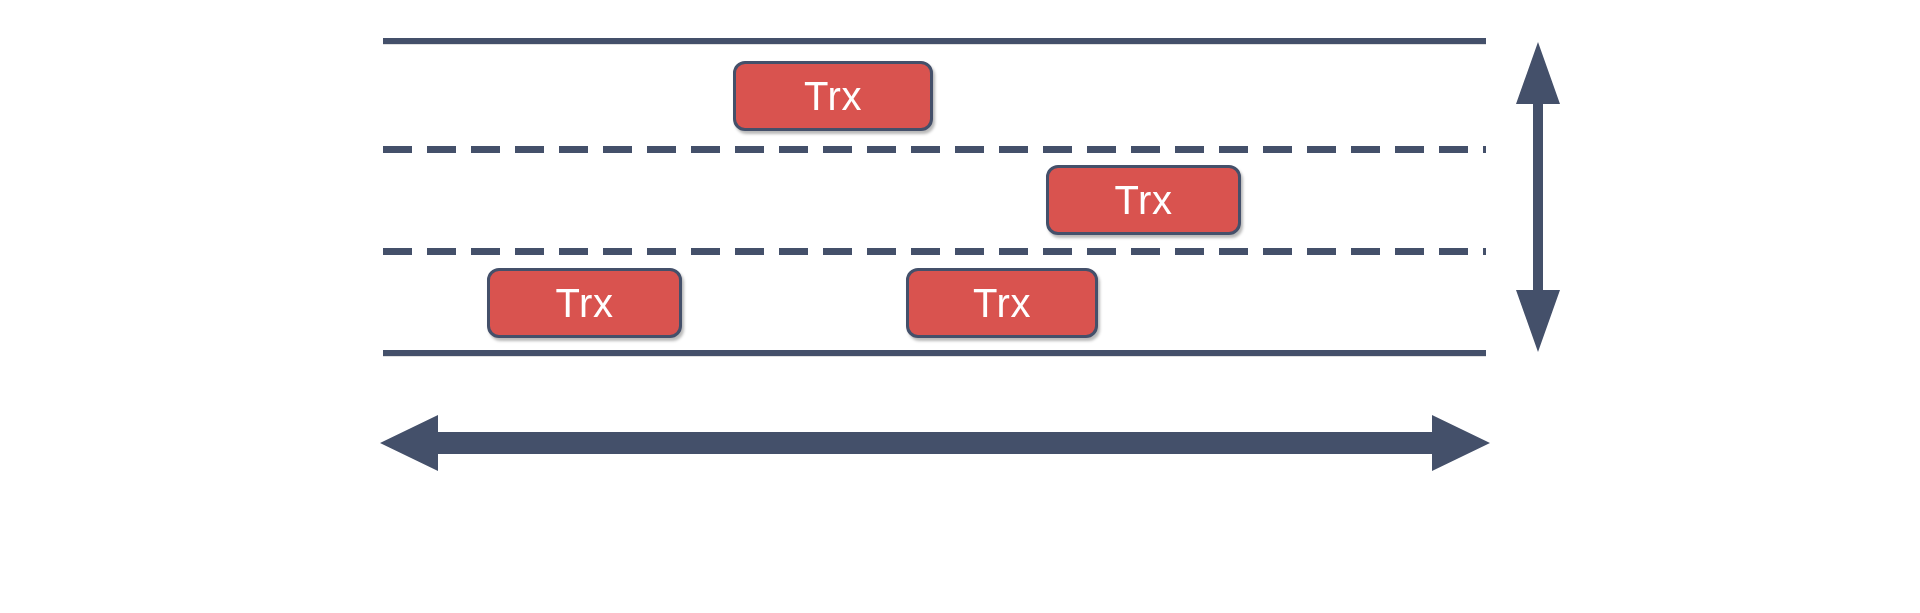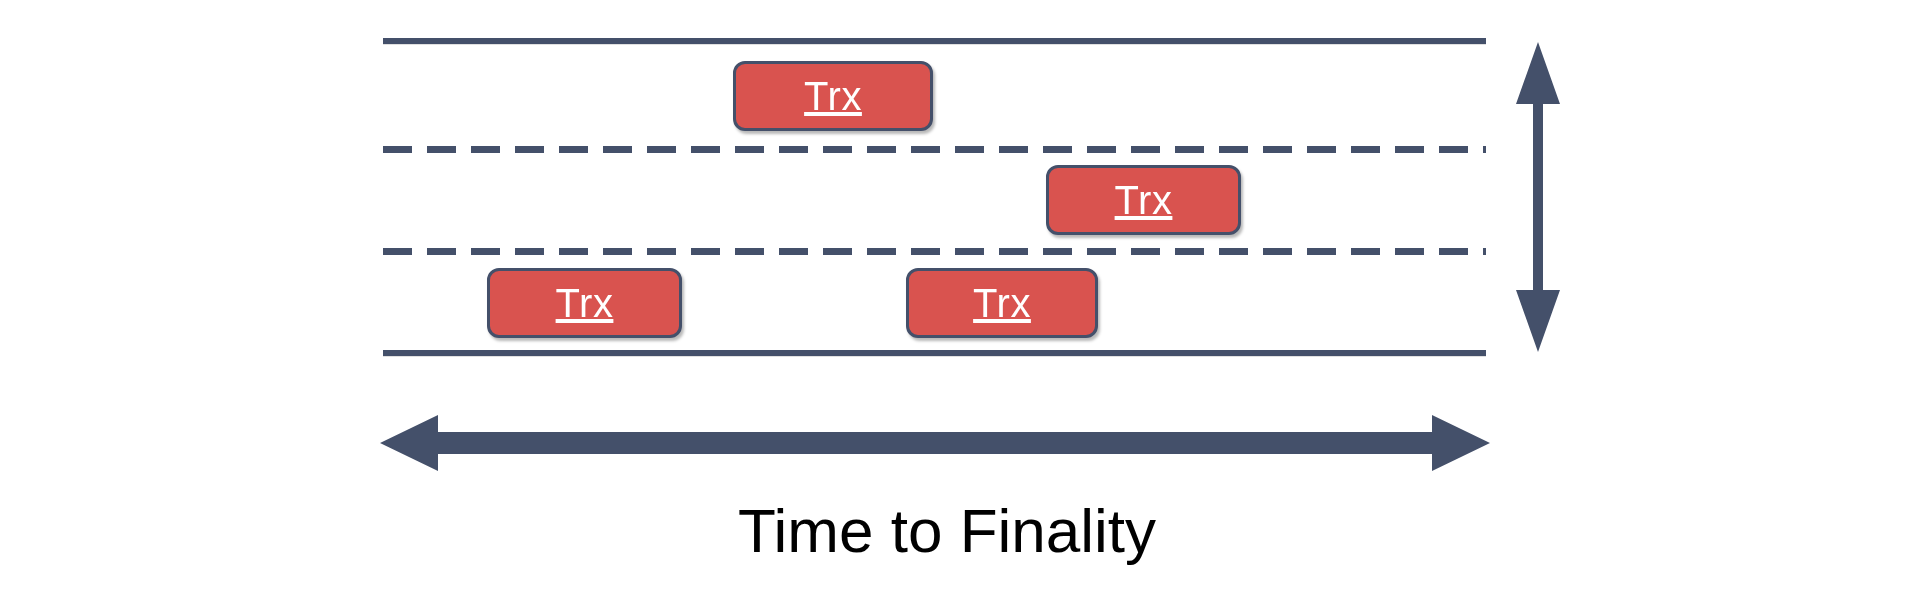--- a/index.html
+++ b/index.html
@@ -53,21 +53,20 @@
     border-radius: 12px;
     color: #ffffff;
     font-size: 40px;
     line-height: 1;
     display: flex;
     align-items: center;
     justify-content: center;
     box-sizing: border-box;
     box-shadow: 2px 3px 3px rgba(0,0,0,0.28);
     letter-spacing: 0.5px;
-    text-decoration: underline;
   }
 
   
   #throughput-arrow {
     position: absolute;
     left: 1512px;
     top: 42px;
     width: 52px;
     height: 310px;
   }
@@ -118,15 +117,14 @@
   <div class="trx" id="trx-2" style="left: 487px; top: 268px; width: 195px; height: 70px;">Trx</div>
   <div class="trx" id="trx-3" style="left: 906px; top: 268px; width: 192px; height: 70px;">Trx</div>
 
   <svg id="throughput-arrow" viewBox="0 0 52 310">
     <polygon points="26,0 48,62 31,62 31,248 48,248 26,310 4,248 21,248 21,62 4,62" fill="#44506a"></polygon>
   </svg>
 
   <svg id="time-arrow" viewBox="0 0 1110 62">
     <polygon points="0,31 58,3 58,20 1052,20 1052,3 1110,31 1052,59 1052,42 58,42 58,59" fill="#44506a"></polygon>
   </svg>
-  <div id="time-label">Time to Finality</div>
 
 </div>
 
 </body></html>

